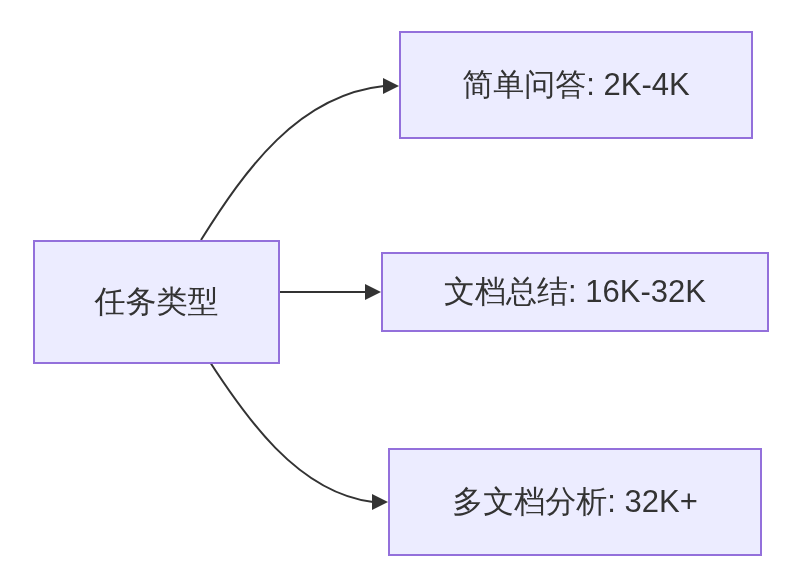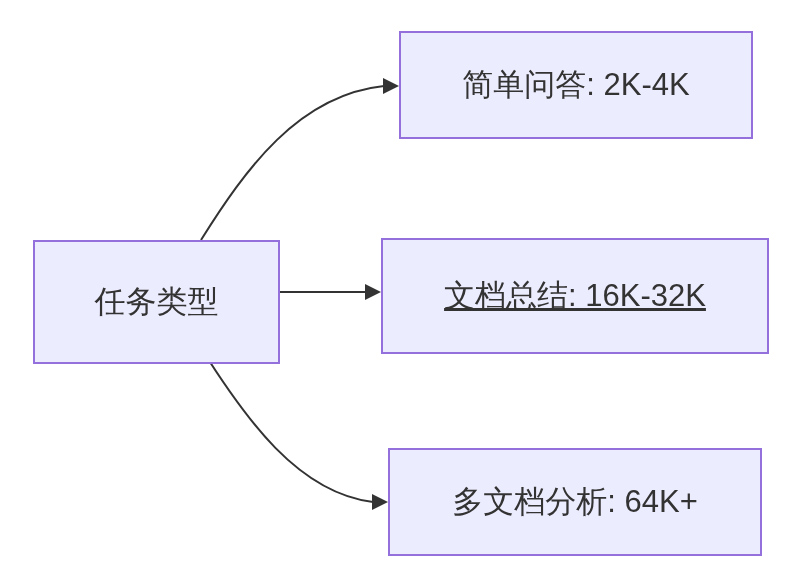--- a/index.html
+++ b/index.html
@@ -40,21 +40,21 @@
     display: flex;
     align-items: center;
     justify-content: center;
     color: #333333;
     font-size: 31px;
     line-height: 1.2;
     white-space: nowrap;
   }
   .node-root   { left: 33px;  top: 240px; width: 247px; height: 124px; }
   .node-top    { left: 399px; top: 31px;  width: 354px; height: 108px; }
-  .node-middle { left: 381px; top: 238px; width: 388px; height: 116px; text-decoration: underline; }
+  .node-middle { left: 381px; top: 252px; width: 388px; height: 80px; }
   .node-bottom { left: 388px; top: 448px; width: 374px; height: 108px; }
 </style>
 </head>
 <body>
 
 <div class="canvas">
 
   <svg class="edges-svg" viewBox="0 0 787 572" xmlns="http://www.w3.org/2000/svg">
 
     <g>
@@ -79,16 +79,16 @@
 
   <div class="node node-top">
     <span>简单问答: 2K-4K</span>
   </div>
 
   <div class="node node-middle">
     <span>文档总结: 16K-32K</span>
   </div>
 
   <div class="node node-bottom">
-    <span>多文档分析: 64K+</span>
+    <span>多文档分析: 32K+</span>
   </div>
 
 </div>
 
 </body></html>

